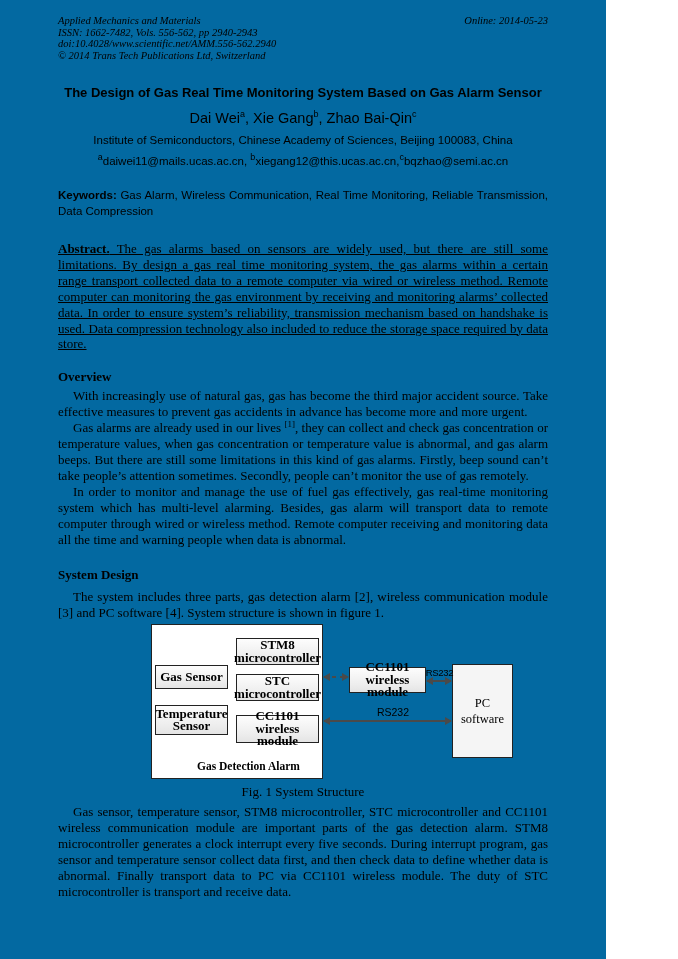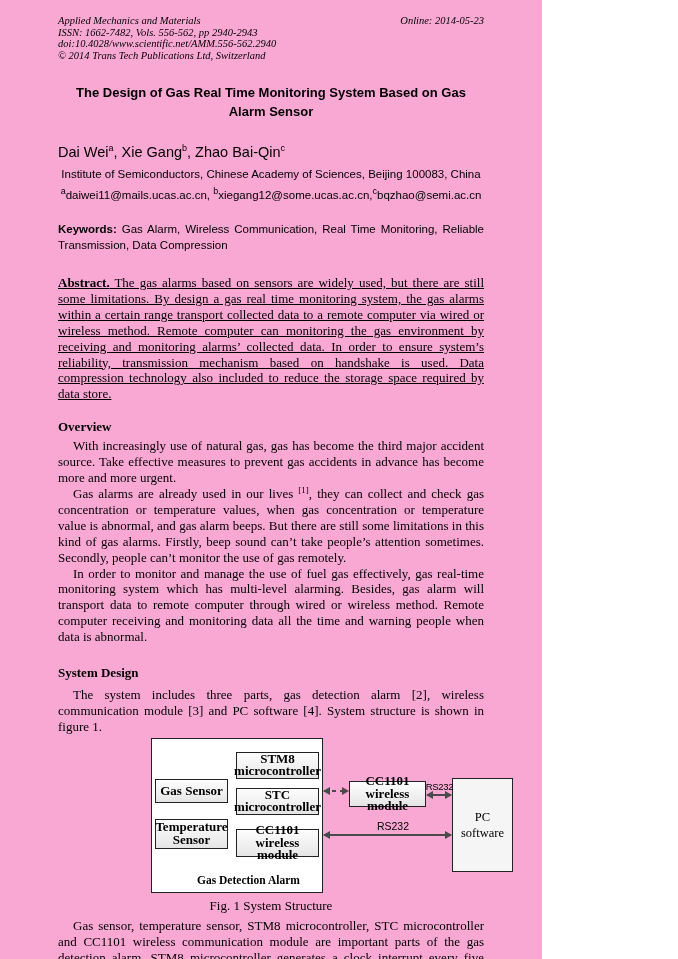--- a/index.html
+++ b/index.html
@@ -1,30 +1,30 @@
 <!DOCTYPE html>
 <html><head>
 <meta charset="utf-8">
 <style>
   * { margin:0; padding:0; box-sizing:border-box; }
   html,body { background:#ffffff; }
   .page {
-    position:relative; width:542px; height:959px; background:#f9a8d4; color:#000;
+    position:relative; width:606px; height:959px; background:#0369a1; color:#000;
     font-family:"Liberation Serif","DejaVu Serif",serif; overflow:hidden;
   }
   .tx { margin-left:58px; margin-right:58px; }
   
   .hdr { display:flex; justify-content:space-between; margin-top:15px;
          font-style:italic; font-size:10.5px; line-height:11.5px; }
   .hdr-left div { white-space:nowrap; }
   .hdr-right { text-align:right; white-space:nowrap; }
   
   .title { margin-top:22px; text-align:center; font-family:"Liberation Sans","DejaVu Sans",sans-serif;
            font-weight:bold; font-size:13px; line-height:19px; }
-  .authors { margin-top:22px; font-family:"Liberation Sans","DejaVu Sans",sans-serif;
+  .authors { margin-top:7px; text-align:center; font-family:"Liberation Sans","DejaVu Sans",sans-serif;
              font-size:14.5px; line-height:18px; }
   .affil { margin-top:6px; text-align:center; font-family:"Liberation Sans","DejaVu Sans",sans-serif;
            font-size:11.5px; line-height:14px; }
   .emails { margin-top:7px; text-align:center; font-family:"Liberation Sans","DejaVu Sans",sans-serif;
             font-size:11.5px; line-height:14px; }
   sup { font-size:9px; line-height:0; vertical-align:super; }
   
   .keywords { margin-top:20px; font-family:"Liberation Sans","DejaVu Sans",sans-serif;
               font-size:11.5px; line-height:15.5px; text-align:justify; }
   .keywords b { font-weight:bold; }
@@ -88,21 +88,21 @@
     </div>
     <div class="hdr-right">Online: 2014-05-23</div>
   </div>
 
   <h1 class="title tx">The Design of Gas Real Time Monitoring System Based on Gas Alarm Sensor</h1>
 
   <div class="authors tx"><span>Dai Wei</span><sup>a</sup><span>, Xie Gang</span><sup>b</sup><span>, Zhao Bai-Qin</span><sup>c</sup></div>
 
   <div class="affil tx">Institute of Semiconductors, Chinese Academy of Sciences, Beijing 100083, China</div>
 
-  <div class="emails tx"><sup>a</sup><span>daiwei11@mails.ucas.ac.cn, </span><sup>b</sup><span>xiegang12@some.ucas.ac.cn,</span><sup>c</sup><span>bqzhao@semi.ac.cn</span></div>
+  <div class="emails tx"><sup>a</sup><span>daiwei11@mails.ucas.ac.cn, </span><sup>b</sup><span>xiegang12@this.ucas.ac.cn,</span><sup>c</sup><span>bqzhao@semi.ac.cn</span></div>
 
   <div class="keywords tx"><b>Keywords:</b><span> Gas Alarm, Wireless Communication, Real Time Monitoring, Reliable Transmission, Data Compression</span></div>
 
   <p class="body abstract tx"><b>Abstract.</b><span> The gas alarms based on sensors are widely used, but there are still some limitations. By design a gas real time monitoring system, the gas alarms within a certain range transport collected data to a remote computer via wired or wireless method. Remote computer can monitoring the gas environment by receiving and monitoring alarms’ collected data. In order to ensure system’s reliability, transmission mechanism based on handshake is used. Data compression technology also included to reduce the storage space required by data store.</span></p>
 
   <h2 class="h2 tx">Overview</h2>
   <p class="body ind mt3 tx">With increasingly use of natural gas, gas has become the third major accident source. Take effective measures to prevent gas accidents in advance has become more and more urgent.</p>
   <p class="body ind tx"><span>Gas alarms are already used in our lives </span><sup class="ref-sup">[1]</sup><span>, they can collect and check gas concentration or temperature values, when gas concentration or temperature value is abnormal, and gas alarm beeps. But there are still some limitations in this kind of gas alarms. Firstly, beep sound can’t take people’s attention sometimes. Secondly, people can’t monitor the use of gas remotely.</span></p>
   <p class="body ind tx">In order to monitor and manage the use of fuel gas effectively, gas real-time monitoring system which has multi-level alarming. Besides, gas alarm will transport data to remote computer through wired or wireless method. Remote computer receiving and monitoring data all the time and warning people when data is abnormal.</p>
 

